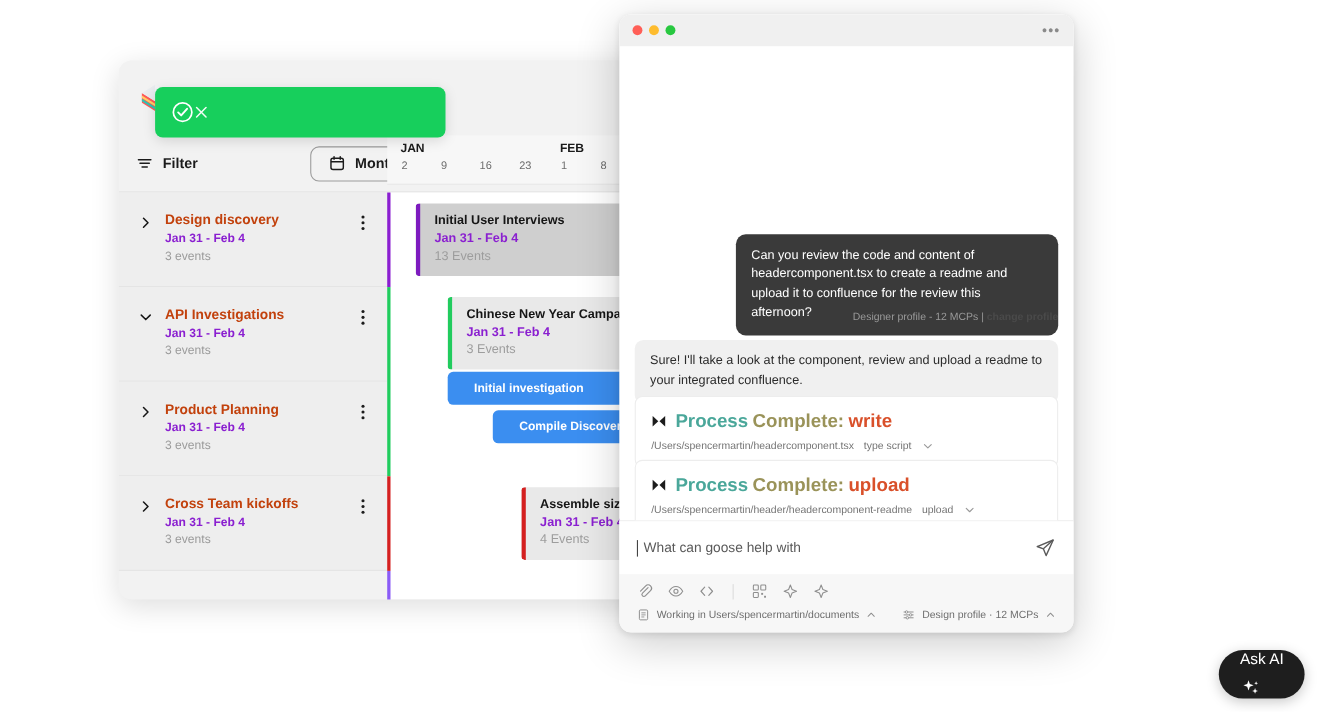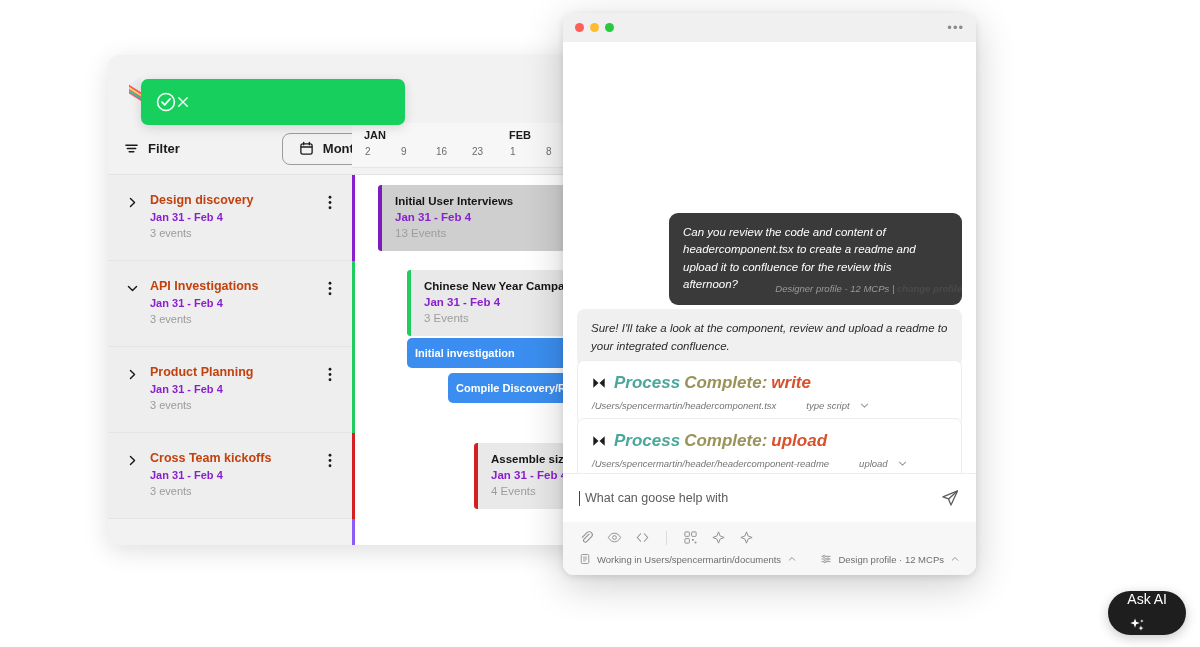--- a/index.html
+++ b/index.html
@@ -79,21 +79,21 @@
     overflow: hidden;
     white-space: nowrap;
   }
   .gantt-bar .gb-title { font-size: 11.5px; font-weight: 700; color: #151515; }
   .gantt-bar .gb-date { font-size: 11.5px; font-weight: 700; color: #8a1fd0; margin-top: 4px; }
   .gantt-bar .gb-events { font-size: 11.5px; color: #9d9d9d; margin-top: 4px; }
   .gantt-bar .edge { position: absolute; left: 0; top: 0; bottom: 0; width: 4px; border-radius: 3px 0 0 3px; }
   .task-bar {
     position: absolute; height: 30px; border-radius: 5px;
     background: #3b8ef0; display: flex; align-items: center;
-    padding-left: 8px; white-space: nowrap; overflow: hidden;
+    padding-left: 24px; white-space: nowrap; overflow: hidden;
   }
   .task-bar span { font-size: 11px; font-weight: 700; color: #fff; }
 
   
   #toast {
     position: absolute; left: 141px; top: 79px;
     width: 264px; height: 46px;
     background: #17cf5c; border-radius: 7px;
     display: flex; align-items: center; padding: 0 14px;
     box-shadow: 0 3px 12px rgba(0,0,0,.13);
@@ -115,21 +115,21 @@
     display: flex; flex-direction: column;
   }
   #chat-titlebar {
     height: 29px; background: #f0f0f0; flex: none;
     display: flex; align-items: center; padding: 0 12px;
   }
   .tl-dots { display: flex; gap: 6px; }
   .tl-dot { width: 9px; height: 9px; border-radius: 50%; }
   #tl-more { margin-left: auto; color: #8a8a8a; font-size: 13px; letter-spacing: 1px; cursor: pointer; line-height: 1; }
 
-  #chat-scroll { flex: 1; position: relative; padding: 4px 14px; overflow: hidden; font-style: italic; }
+  #chat-scroll { flex: 1; position: relative; padding: 4px 14px; overflow: hidden; }
 
   #user-bubble {
     position: absolute; right: 14px; top: 171px;
     max-width: 293px;
     background: #3a3a3a; color: #fff;
     border-radius: 9px;
     padding: 11px 14px;
     font-size: 11.5px; line-height: 1.52;
   }
   #profile-line {
@@ -153,21 +153,21 @@
   }
   #proc-card-1 { top: 318px; }
   #proc-card-2 { top: 376px; }
   .proc-head { display: flex; align-items: center; gap: 8px; }
   .proc-head .ptxt { font-size: 17px; font-weight: 700; }
   .w-process { color: #4aa79a; }
   .w-complete { color: #9a9359; }
   .w-verb { color: #d9502a; }
   .proc-sub { display: flex; align-items: center; gap: 9px; margin-top: 7px; }
   .proc-path { font-size: 9.5px; color: #747474; }
-  .proc-type { font-size: 9.5px; color: #747474; margin-left: 21px; }
+  .proc-type { font-size: 9.5px; color: #747474; }
   .proc-chev { cursor: pointer; }
 
   
   #chat-input-area { flex: none; border-top: 1px solid #ececec; }
   #input-row {
     display: flex; align-items: center; height: 48px;
     padding: 0 16px; background: #fff;
   }
   #caret { width: 1px; height: 15px; background: #444; margin-right: 5px; }
   #chat-input {

